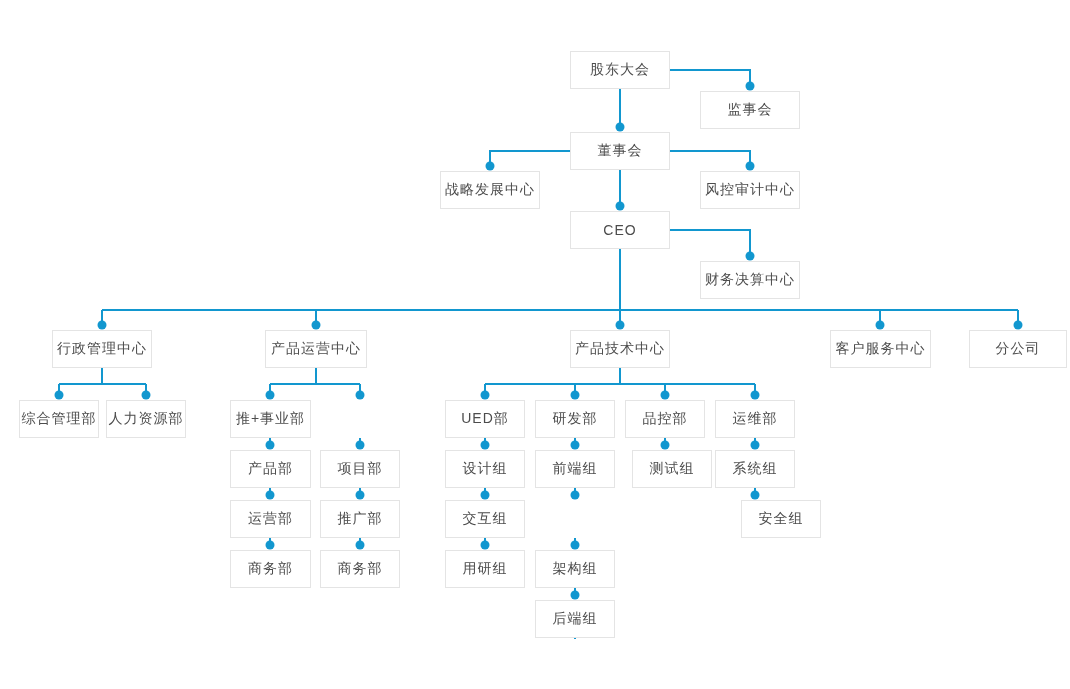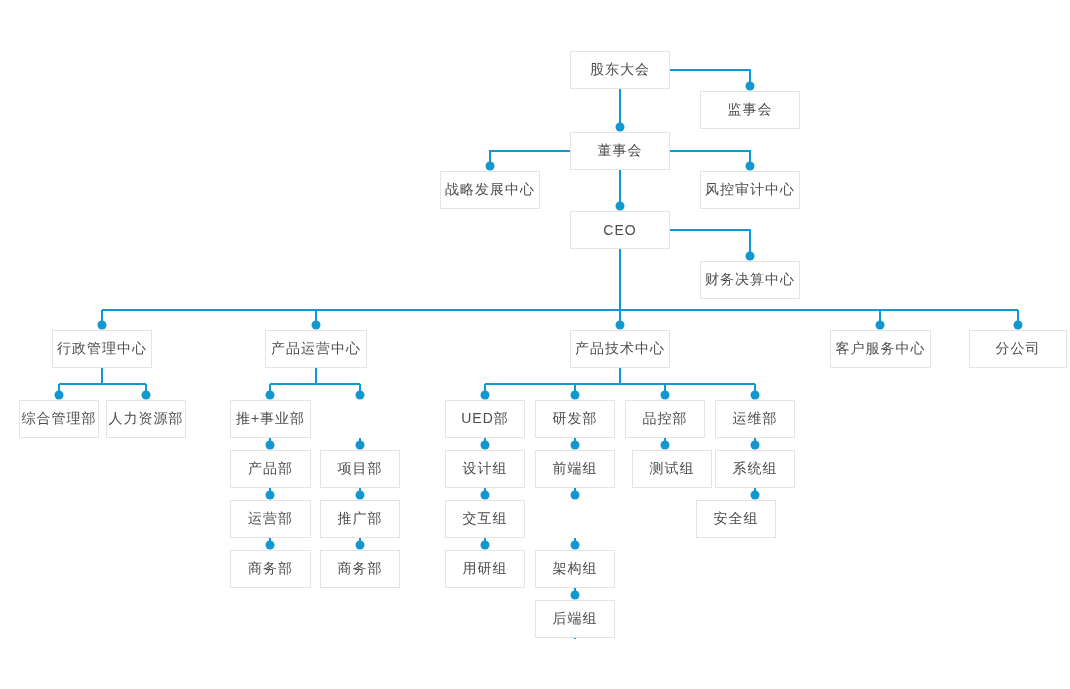--- a/index.html
+++ b/index.html
@@ -173,15 +173,15 @@
   <div class="box" style="left:535px;top:450px;width:80px">前端组</div>
   <div class="box" style="left:535px;top:550px;width:80px">架构组</div>
   <div class="box" style="left:535px;top:600px;width:80px">后端组</div>
   <div class="box" style="left:535px;top:650px;width:80px">数据组</div>
 
   <div class="box" style="left:625px;top:400px;width:80px">品控部</div>
   <div class="box" style="left:632px;top:450px;width:80px">测试组</div>
 
   <div class="box" style="left:715px;top:400px;width:80px">运维部</div>
   <div class="box" style="left:715px;top:450px;width:80px">系统组</div>
-  <div class="box" style="left:696px;top:500px;width:80px">安全组</div>
+  <div class="box" style="left:741px;top:500px;width:80px">安全组</div>
 
 </div>
 
 </body></html>

